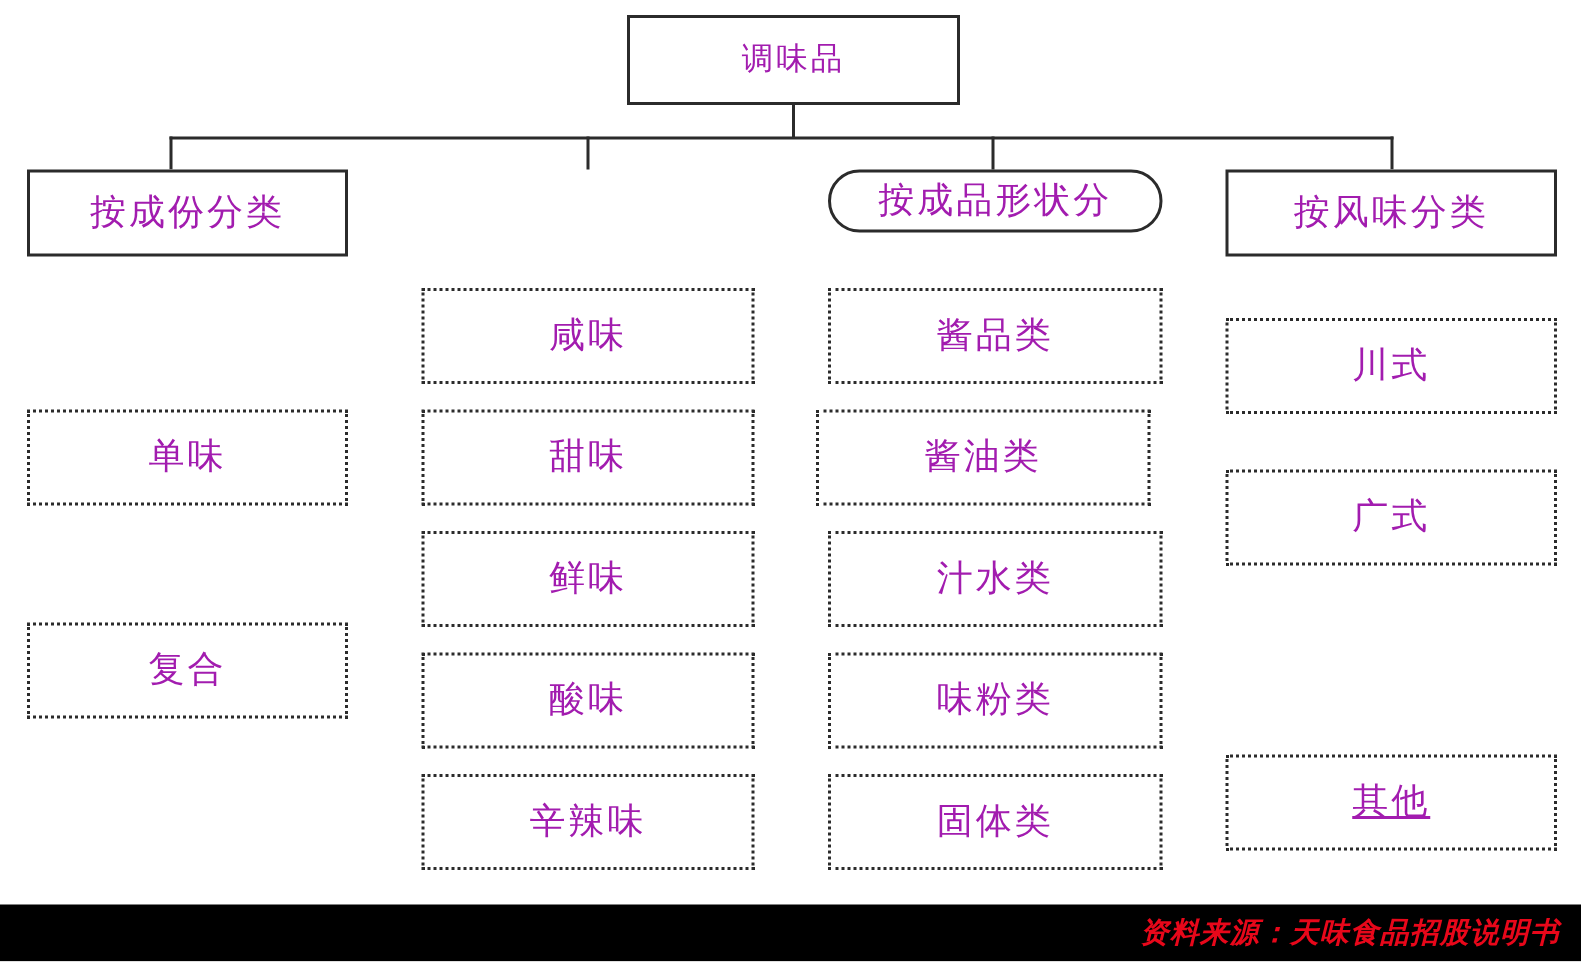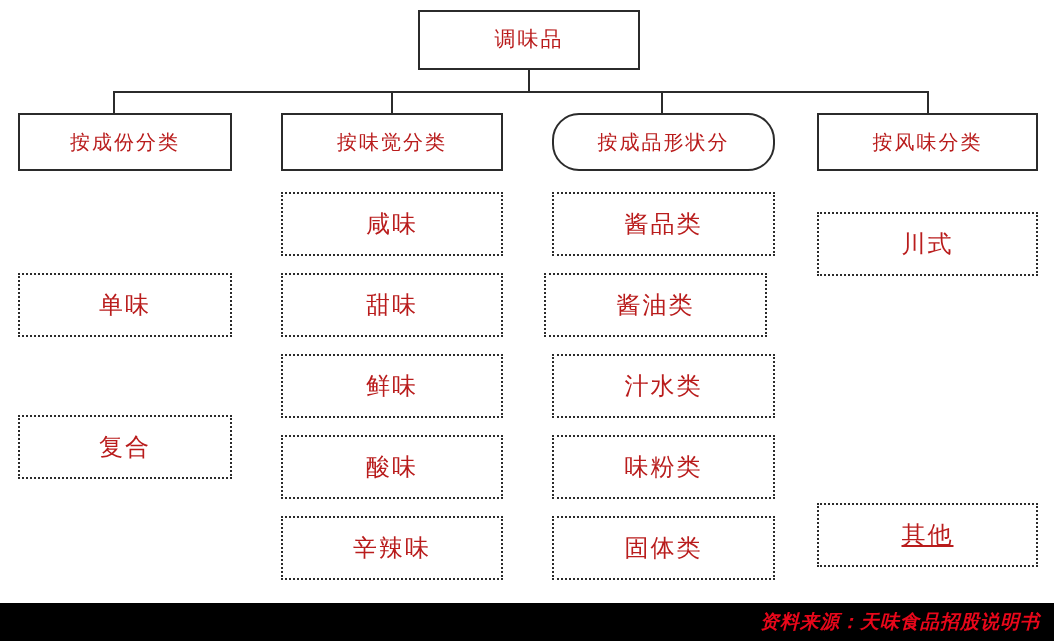--- a/index.html
+++ b/index.html
@@ -19,37 +19,37 @@
     overflow: hidden;
   }
 
   
   .node {
     position: absolute;
     box-sizing: border-box;
     display: flex;
     align-items: center;
     justify-content: center;
-    color: #b91c1c;
+    color: #a21caf;
     background: #ffffff;
     letter-spacing: 2px;
     text-align: center;
     line-height: 1.1;
   }
   .node.solid {
     border: 2px solid #2b2b2b;
   }
   .node.dotted {
     border: 2px dotted #2b2b2b;
   }
   .node.root {
     font-size: 21px;
   }
   .node.cat {
-    font-size: 20px;
+    font-size: 24px;
   }
   .node.leaf {
     font-size: 24px;
   }
 
   
   .conn {
     position: absolute;
     background: #2b2b2b;
   }
@@ -85,39 +85,39 @@
   <div class="node solid root" style="left:418px; top:10px; width:222px; height:60px;">调味品</div>
 
   <div class="conn v" style="left:528px; top:70px; height:22px;"></div>
   <div class="conn h" style="left:113px; top:91px; width:816px;"></div>
   <div class="conn v" style="left:113px; top:91px; height:22px;"></div>
   <div class="conn v" style="left:391px; top:91px; height:22px;"></div>
   <div class="conn v" style="left:661px; top:91px; height:22px;"></div>
   <div class="conn v" style="left:927px; top:91px; height:22px;"></div>
 
   <div class="node solid cat" style="left:18px; top:113px; width:214px; height:58px;">按成份分类</div>
-  <div class="node solid cat" style="left:281px; top:113px; width:222px; height:58px;">按味觉分类</div>
-  <div class="node solid cat" style="left:552px; top:113px; width:223px; height:58px;border-radius:27px;">按成品形状分</div>
+  <div class="node solid cat" style="left:552px; top:113px; width:223px; height:42px;border-radius:27px;">按成品形状分</div>
   <div class="node solid cat" style="left:817px; top:113px; width:221px; height:58px;">按风味分类</div>
 
   <div class="node dotted leaf" style="left:18px; top:273px; width:214px; height:64px;">单味</div>
   <div class="node dotted leaf" style="left:18px; top:415px; width:214px; height:64px;">复合</div>
 
   <div class="node dotted leaf" style="left:281px; top:192px; width:222px; height:64px;">咸味</div>
   <div class="node dotted leaf" style="left:281px; top:273px; width:222px; height:64px;">甜味</div>
   <div class="node dotted leaf" style="left:281px; top:354px; width:222px; height:64px;">鲜味</div>
   <div class="node dotted leaf" style="left:281px; top:435px; width:222px; height:64px;">酸味</div>
   <div class="node dotted leaf" style="left:281px; top:516px; width:222px; height:64px;">辛辣味</div>
 
   <div class="node dotted leaf" style="left:552px; top:192px; width:223px; height:64px;">酱品类</div>
   <div class="node dotted leaf" style="left:544px; top:273px; width:223px; height:64px;">酱油类</div>
   <div class="node dotted leaf" style="left:552px; top:354px; width:223px; height:64px;">汁水类</div>
   <div class="node dotted leaf" style="left:552px; top:435px; width:223px; height:64px;">味粉类</div>
   <div class="node dotted leaf" style="left:552px; top:516px; width:223px; height:64px;">固体类</div>
 
   <div class="node dotted leaf" style="left:817px; top:212px; width:221px; height:64px;">川式</div>
+  <div class="node dotted leaf" style="left:817px; top:313px; width:221px; height:64px;">广式</div>
   <div class="node dotted leaf" style="left:817px; top:503px; width:221px; height:64px;text-decoration:underline;">其他</div>
 
   <div id="footer-bar" style="top:603px; height:38px;">
     <span id="footer-text">资料来源：天味食品招股说明书</span>
   </div>
 
 </div>
 
 </body></html>

